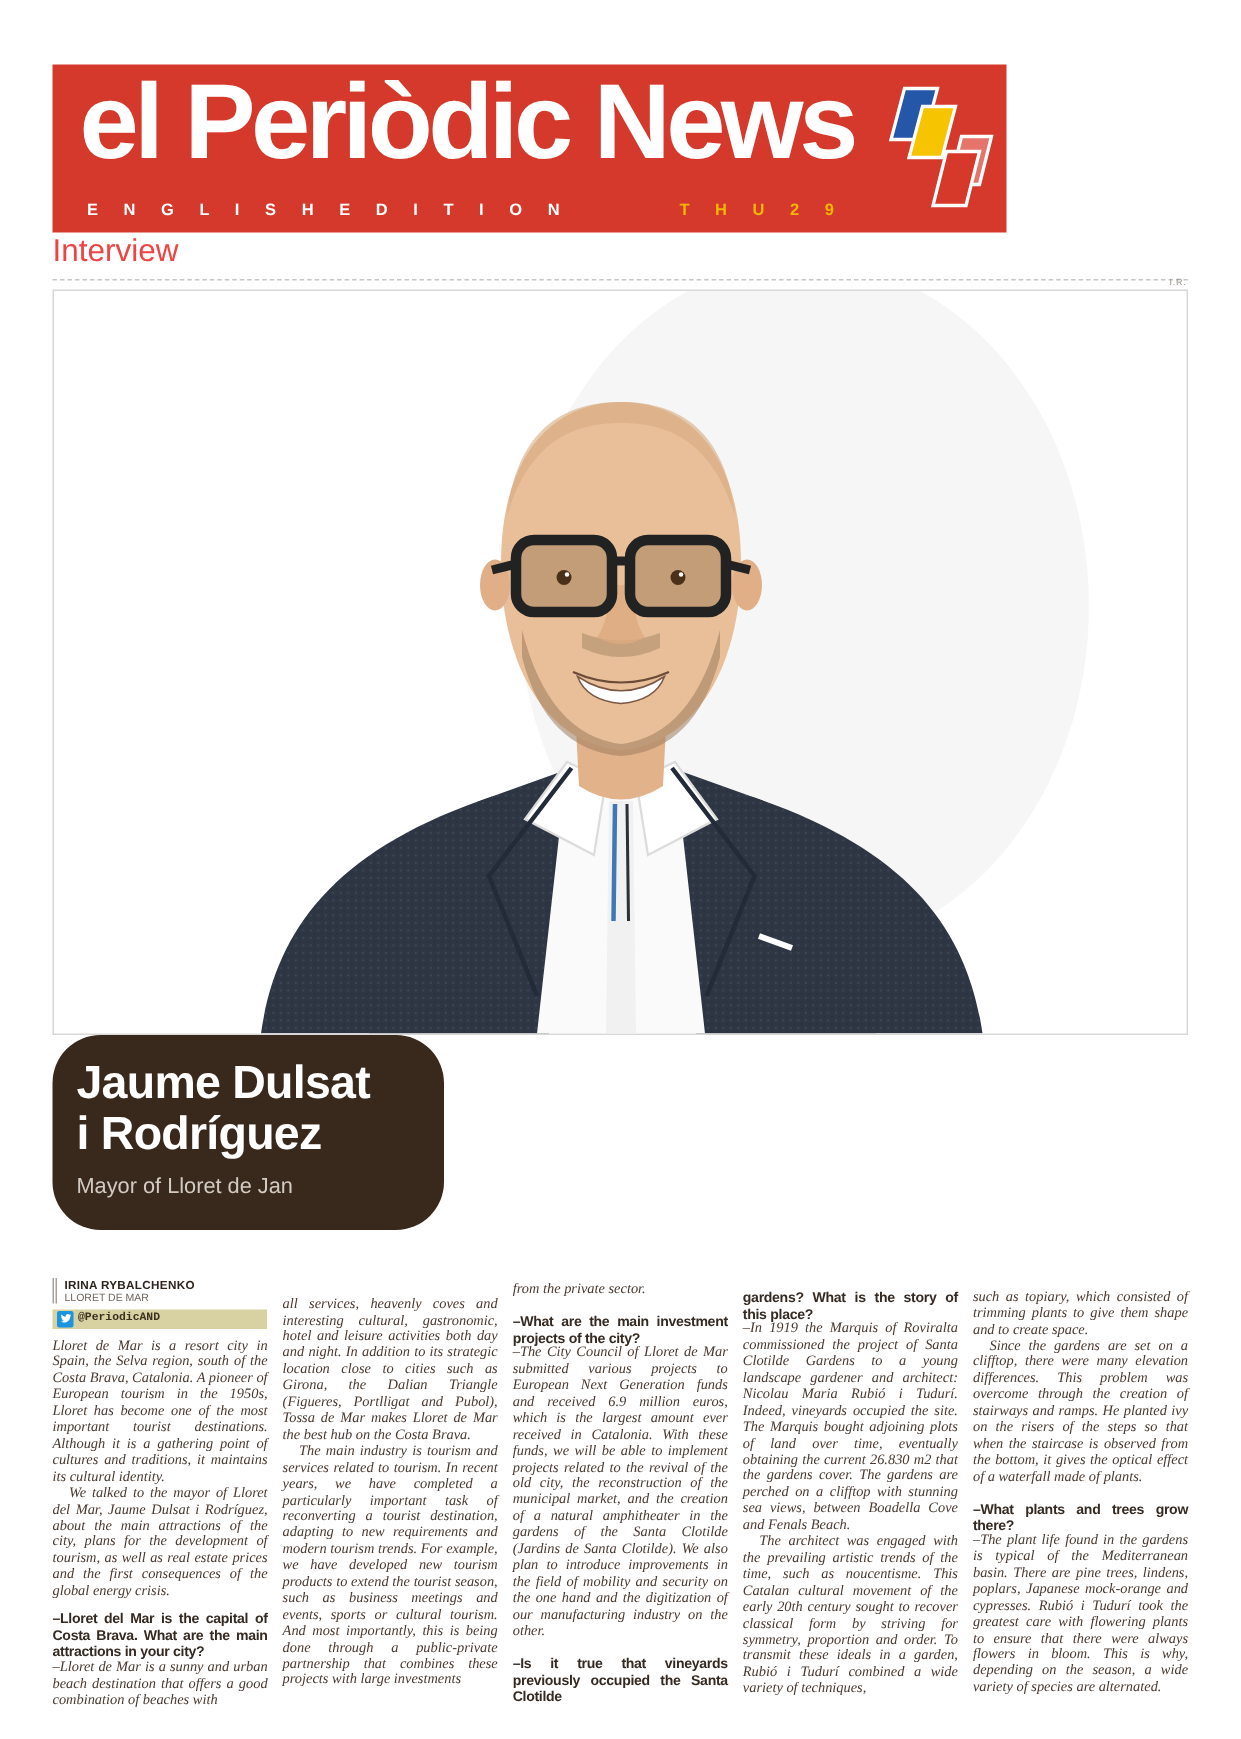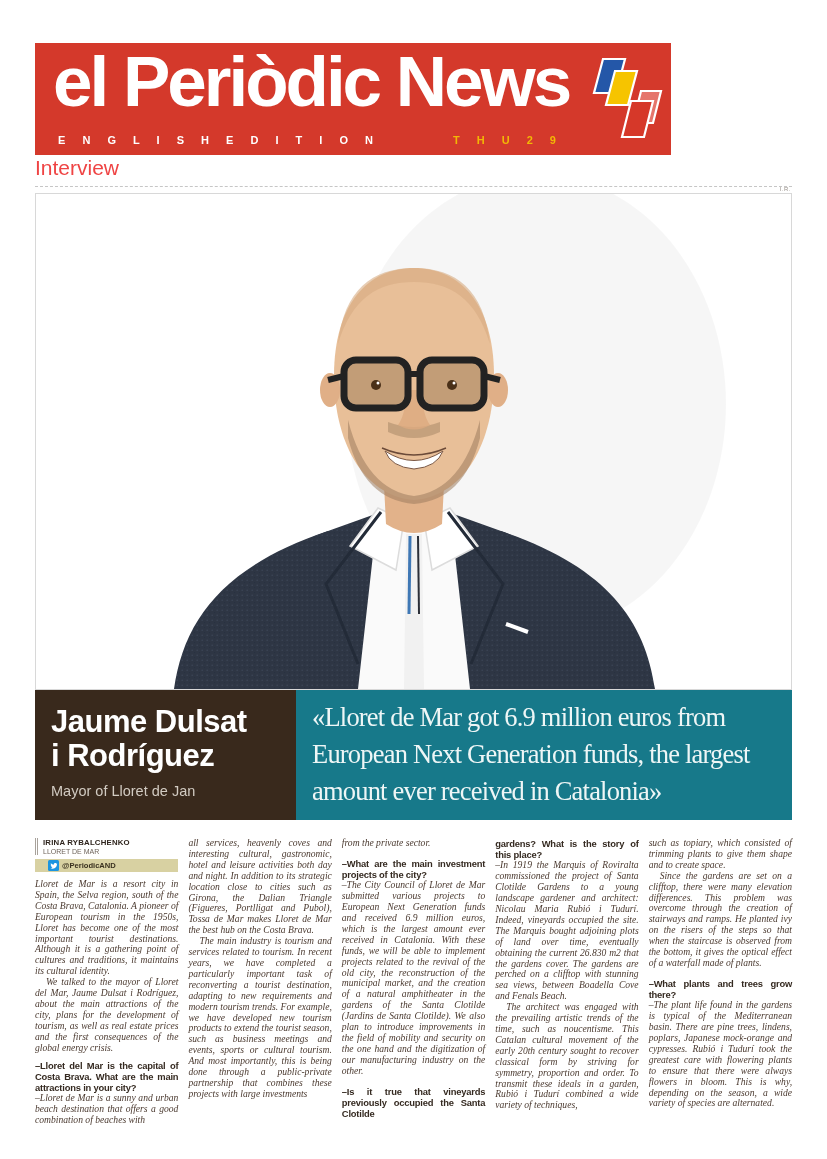--- a/index.html
+++ b/index.html
@@ -22,46 +22,46 @@
   .dashed-rule{position:absolute;left:35px;top:186px;width:757px;height:0;border-top:1px dashed #c6c6c6;}
   .photo-credit{position:absolute;right:36px;top:186px;font-size:6px;color:#9a938c;letter-spacing:0.5px;}
 
   
   .photo-frame{position:absolute;left:35px;top:193px;width:755px;height:495px;
                border:1px solid #d8d8d8;background:#fdfdfd;overflow:hidden;}
   .photo-frame svg{display:block;}
 
   
   .headline-band{position:absolute;left:35px;top:690px;width:757px;height:130px;display:flex;}
-  .name-box{width:261px;box-sizing:border-box;background:#39291c;color:#fff;padding:15px 8px 0 16px;}
+  .name-box{width:261px;box-sizing:border-box;background:#39291c;color:#fff;padding:15px 8px 0 16px;border-radius:32px;}
   .name{font-size:31px;font-weight:bold;line-height:34px;letter-spacing:-0.5px;}
   .role{font-size:14.5px;color:#d2cbc2;margin-top:10px;}
   .quote-box{flex:1;box-sizing:border-box;background:#17798a;color:#eef6f6;
              padding:9px 16px 0 16px;font-family:"Liberation Serif",serif;
              font-size:26.5px;line-height:37px;letter-spacing:-0.8px;}
 
   
   .article{position:absolute;left:35px;top:838px;width:757px;height:315px;
-           display:flex;gap:10px;}
+           display:flex;gap:10px;align-items:center;}
   .col{flex:1;min-width:0;}
   .p{font-family:"Liberation Serif",serif;font-size:9.6px;line-height:10.9px;
      text-align:justify;color:#4a392f;margin:0;font-style:italic;}
   .p.ind{text-indent:11px;}
   .q{font-family:"Liberation Sans",sans-serif;font-size:9.4px;line-height:11.2px;
      font-weight:bold;color:#352a21;margin:0;text-align:justify;letter-spacing:-0.2px;}
   .q.mt8{margin-top:9px;}
   .q.mt2{margin-top:6px;}
 
   
   .byline{margin-bottom:7px;}
   .byline-top{border-left:3px double #a8a29b;padding-left:5px;}
   .byline-author{font-size:7.8px;font-weight:bold;color:#2e241d;letter-spacing:0.2px;}
   .byline-loc{font-size:7px;color:#6f655c;margin-top:1px;}
   .twitter-strip{margin-top:4px;background:#d8d1a2;height:13px;display:flex;
-                 align-items:center;gap:3px;padding:0 13px;}
+                 align-items:center;gap:3px;padding:0 3px;font-family:Liberation Mono, monospace;}
   .twitter-icon{width:11px;height:11px;background:#1b95e0;border-radius:1.5px;
                 display:flex;align-items:center;justify-content:center;flex:0 0 auto;}
   .twitter-handle{font-size:7.6px;font-weight:bold;color:#39301f;}
 </style>
 </head>
 <body>
 
 <div class="page">
 
   <div class="banner">
@@ -143,21 +143,20 @@
       <path d="M302,150 C308,96 336,74 378,74 C420,74 448,96 454,150 C440,104 414,88 378,88 C342,88 316,104 302,150 Z" fill="#d7ab82" opacity="0.6"></path>
     </svg>
   </div>
 
   <div class="headline-band">
     <div class="name-box">
       <div class="name">Jaume Dulsat</div>
       <div class="name">i Rodríguez</div>
       <div class="role">Mayor of Lloret de Jan</div>
     </div>
-    <div class="quote-box">«Lloret de Mar got 6.9 million euros from European Next Generation funds, the largest amount ever received in Catalonia»</div>
   </div>
 
   <div class="article">
 
     <div class="col">
       <div class="byline">
         <div class="byline-top">
           <div class="byline-author">IRINA RYBALCHENKO</div>
           <div class="byline-loc">LLORET DE MAR</div>
         </div>

